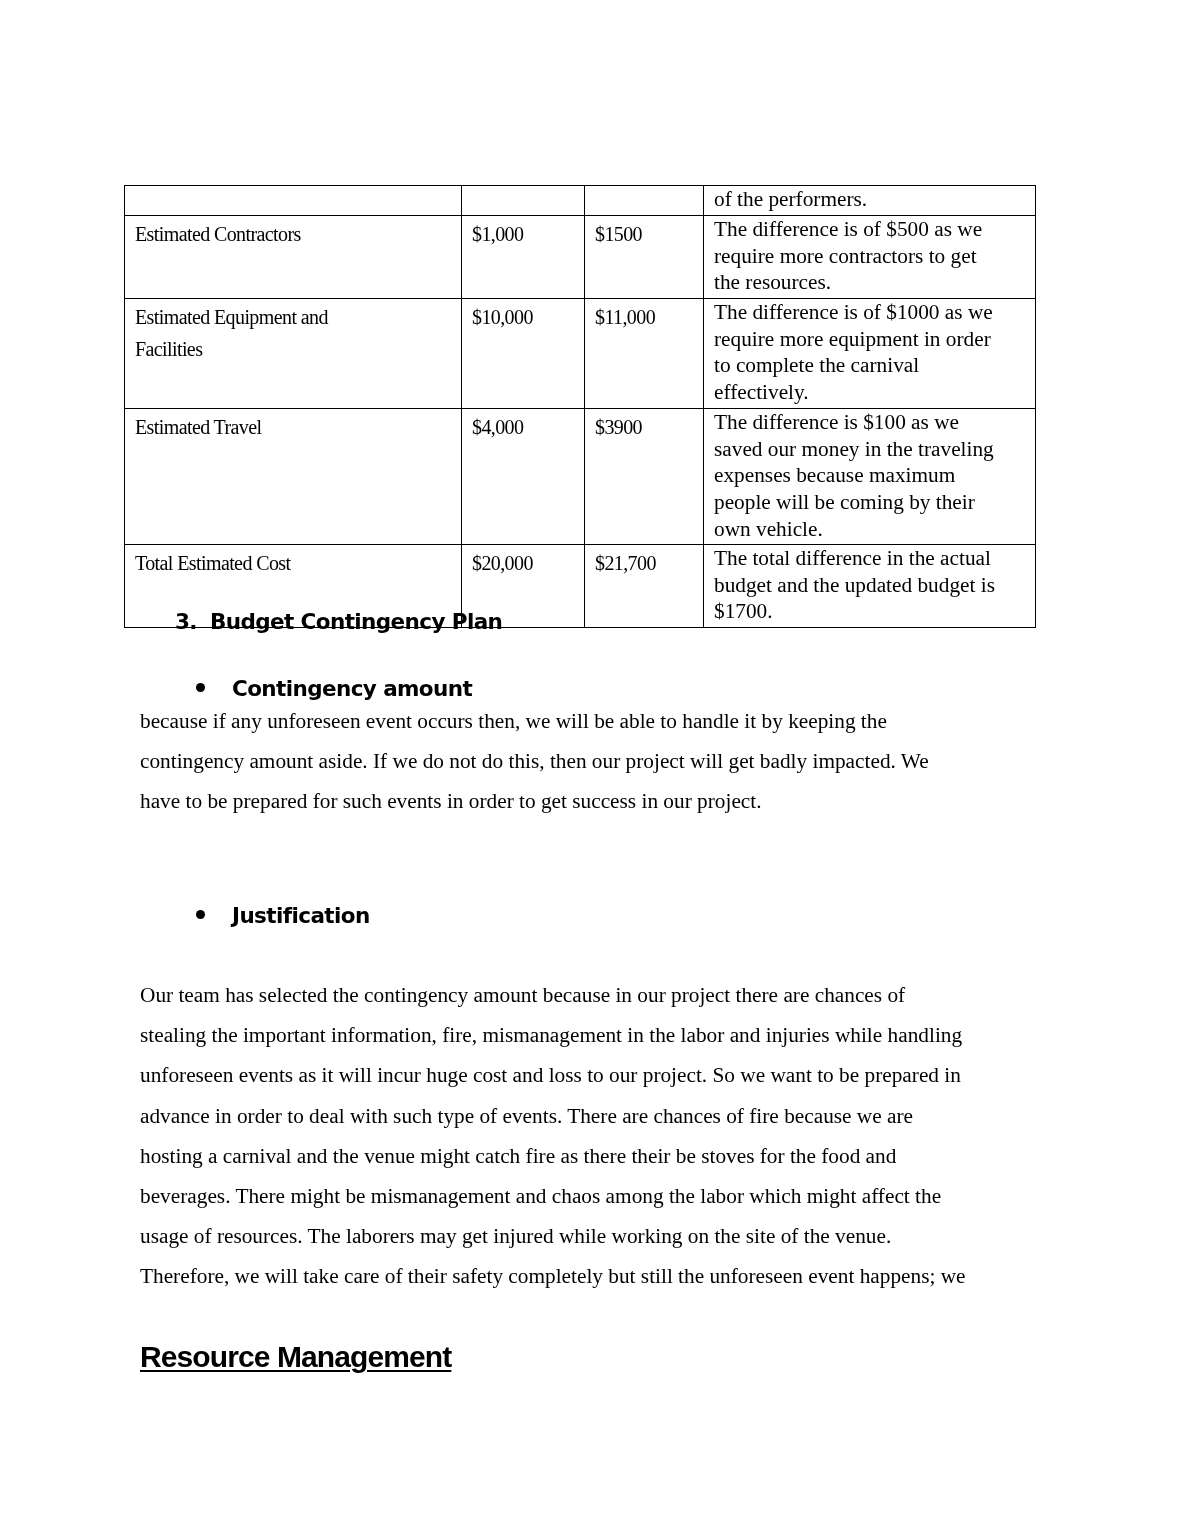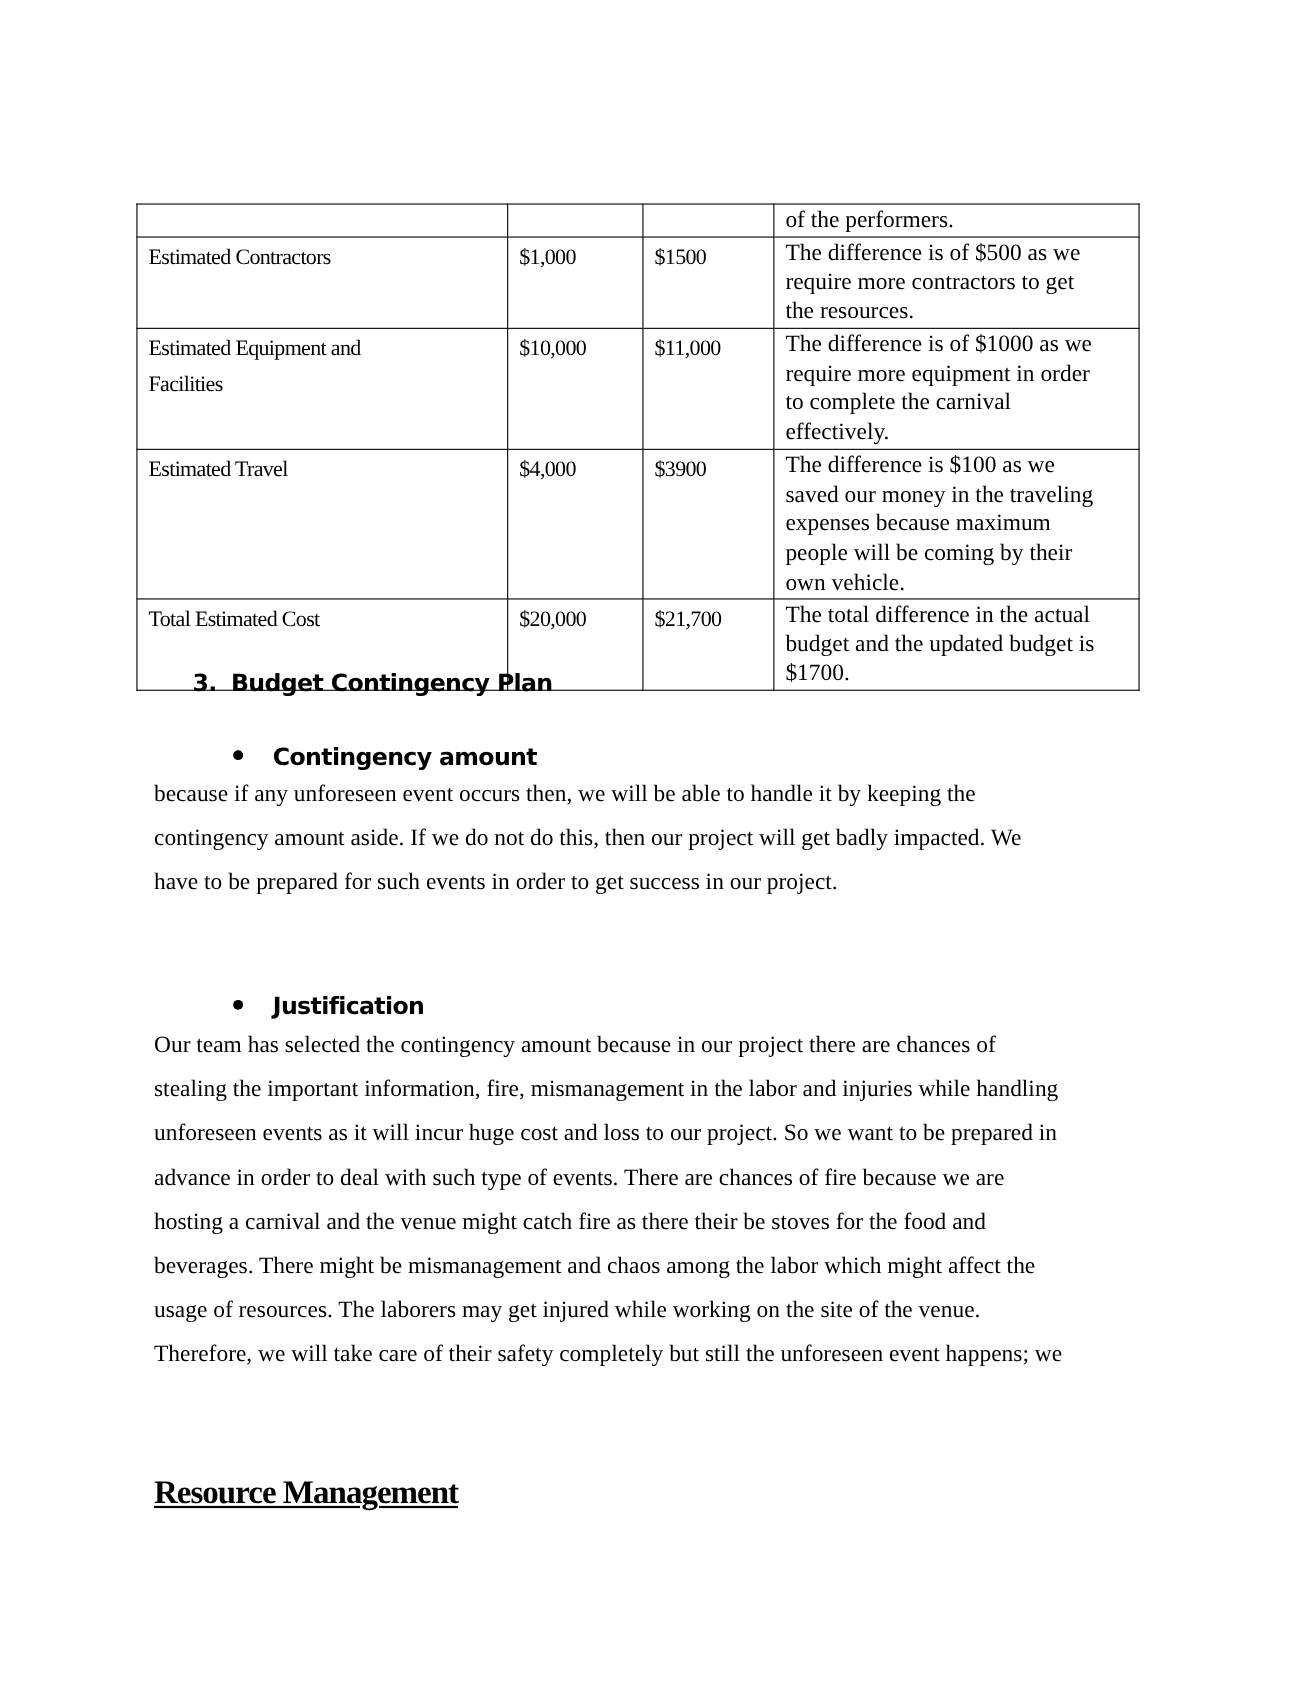--- a/index.html
+++ b/index.html
@@ -63,21 +63,21 @@
       font-size: 21.5px;
       letter-spacing: -0.6px;
       white-space: nowrap;
     }
     .section-heading .num {
       display: inline-block;
       width: 35px;
     }
     .bullet-heading {
       position: absolute;
-      left: 212px;
+      left: 196px;
       font-family: "DejaVu Sans", "Liberation Sans", sans-serif;
       font-weight: bold;
       font-size: 21.5px;
       letter-spacing: -0.6px;
       white-space: nowrap;
     }
     .bullet-heading .dot {
       display: inline-block;
       width: 9px;
       height: 9px;
@@ -97,21 +97,21 @@
       line-height: 40.2px;
     }
     .para .line {
       display: block;
       white-space: nowrap;
     }
     .big-heading {
       position: absolute;
       left: 140px;
       top: 1340px;
-      font-family: Liberation Serif, serif;
+      font-family: Liberation Sans, sans-serif;
       font-weight: bold;
       font-size: 30px;
       letter-spacing: -0.9px;
       text-decoration: underline;
       text-decoration-thickness: 2px;
       text-underline-offset: 3px;
       white-space: nowrap;
     }
   </style>
 </head>
@@ -195,21 +195,21 @@
 <div class="para" style="top:701px;">
   <span class="line">because if any unforeseen event occurs then, we will be able to handle it by keeping the</span>
   <span class="line">contingency amount aside. If we do not do this, then our project will get badly impacted. We</span>
   <span class="line">have to be prepared for such events in order to get success in our project.</span>
 </div>
 
 <div class="bullet-heading" style="top:903px;">
   <span class="dot"></span><span>Justification</span>
 </div>
 
-<div class="para" style="top:929px;">
+<div class="para" style="top:975px;">
   <span class="line">Our team has selected the contingency amount because in our project there are chances of</span>
   <span class="line">stealing the important information, fire, mismanagement in the labor and injuries while handling</span>
   <span class="line">unforeseen events as it will incur huge cost and loss to our project. So we want to be prepared in</span>
   <span class="line">advance in order to deal with such type of events. There are chances of fire because we are</span>
   <span class="line">hosting a carnival and the venue might catch fire as there their be stoves for the food and</span>
   <span class="line">beverages. There might be mismanagement and chaos among the labor which might affect the</span>
   <span class="line">usage of resources. The laborers may get injured while working on the site of the venue.</span>
   <span class="line">Therefore, we will take care of their safety completely but still the unforeseen event happens; we</span>
 </div>
 

